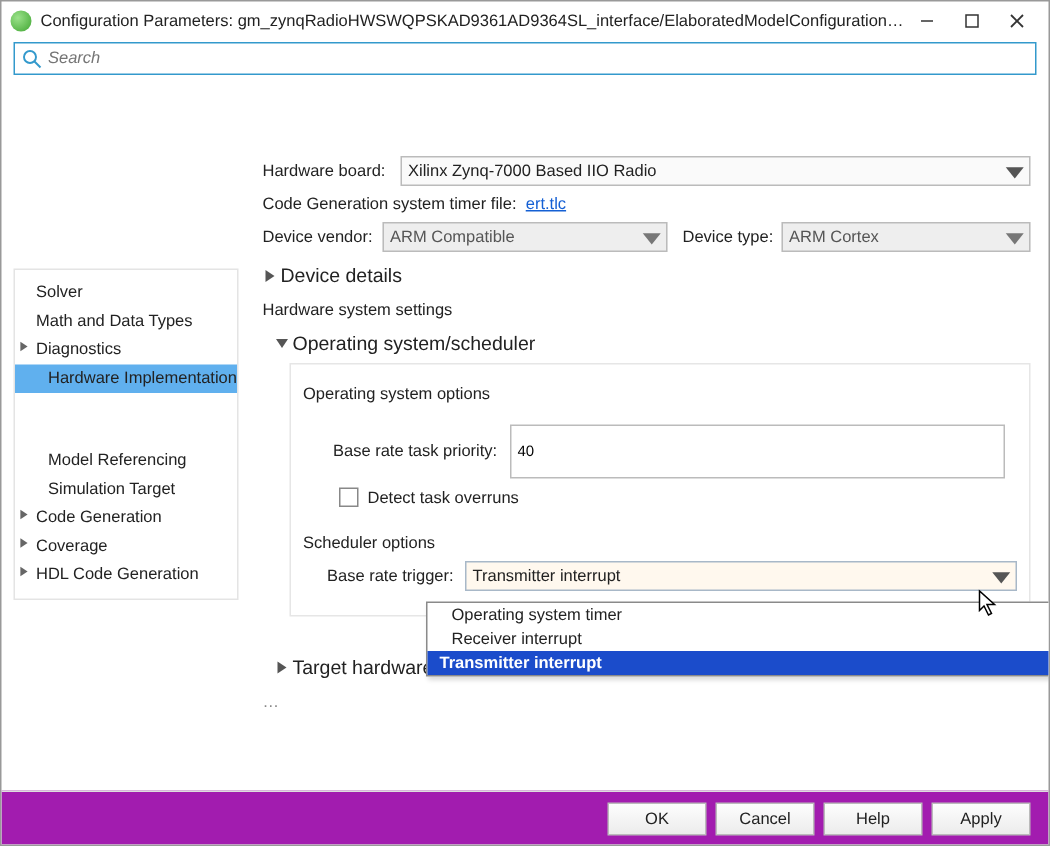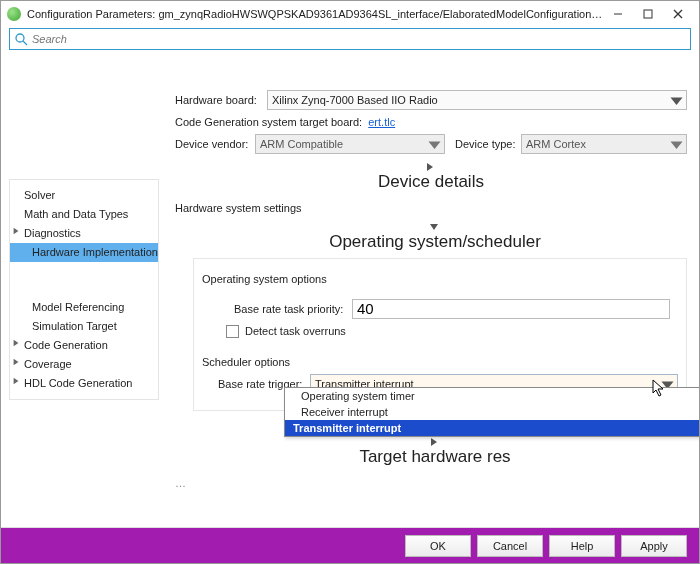--- a/index.html
+++ b/index.html
@@ -24,28 +24,28 @@
   .main { flex: 1; padding: 6px 4px 6px 16px; overflow: visible; position: relative; }
 
   .row { display: flex; align-items: center; margin-bottom: 6px; }
   .label { font-size: 11px; color: #222; }
   .combo { flex: 1; height: 20px; border: 1px solid #bbb; background: #fafafa; display: flex; align-items: center; padding: 0 4px; font-size: 11px; position: relative; }
   .combo .arrow { position: absolute; right: 2px; top: 2px; width: 15px; height: 15px; display: flex; align-items: center; justify-content: center; }
   .combo.grey { background: #eeeeee; color: #555; }
 
   .link { color: #1560d4; text-decoration: underline; cursor: pointer; }
 
-  .section-toggle { display: flex; align-items: center; margin: 8px 0 6px 0; font-size: 17px; color: #222; flex-direction: column; }
+  .section-toggle { display: flex; align-items: center; margin: 8px 0 6px 0; font-size: 13px; color: #222; }
   .section-toggle .tri { width: 10px; height: 10px; margin-right: 2px; }
   .section-title { font-size: 11px; margin: 10px 0 6px 0; }
 
   .fieldset { border: 1px solid #e6e6e6; margin: 4px 0 10px 0; padding: 8px 8px 10px 8px; position: relative; }
   .fieldset.inner { border: 1px solid #eee; }
 
-  .textin { flex: 1; height: 20px; border: 1px solid #bbb; padding: 0 4px; font-size: 15px; }
+  .textin { flex: 1; height: 36px; border: 1px solid #bbb; padding: 0 4px; font-size: 10px; }
   .checkbox { display: flex; align-items: center; margin-top: 6px; }
   .checkbox .box { width: 13px; height: 13px; border: 1px solid #888; margin-right: 6px; background: #fff; }
 
   .dropdown-open { position: absolute; border: 1px solid #8a8a8a; background: #fff; font-size: 11px; z-index: 50; box-shadow: 1px 2px 3px rgba(0,0,0,0.15); }
   .dropdown-open .opt { padding: 1px 8px; line-height: 14px; }
   .dropdown-open .opt.sel { background: #1b4ccb; color: #fff; font-weight: bold; }
   .dropdown-open .opt.indent { padding-left: 16px; }
 
   .cursor-icon { position: absolute; width: 16px; height: 20px; z-index: 60; }
 
@@ -128,21 +128,21 @@
         <span>Xilinx Zynq-7000 Based IIO Radio</span>
         <span class="arrow">
             <svg viewBox="0 0 10 10">
               <polygon points="1,3 9,3 5,8" fill="#555"></polygon>
             </svg>
           </span>
       </div>
     </div>
 
     <div class="row">
-      <span class="label">Code Generation system target board:</span>
+      <span class="label">Code Generation system timer file:</span>
       <span>&nbsp;&nbsp;</span>
       <span class="link">ert.tlc</span>
     </div>
 
     <div class="row">
       <span class="label" style="width:80px">Device vendor:</span>
       <div class="combo grey" style="flex:0 0 190px">
         <span>ARM Compatible</span>
         <span class="arrow">
             <svg viewBox="0 0 10 10">
@@ -174,21 +174,21 @@
       <svg class="tri" viewBox="0 0 10 10">
           <polygon points="1,2 9,2 5,8" fill="#555"></polygon>
         </svg>
       <span>Operating system/scheduler</span>
     </div>
 
     <div class="fieldset" style="margin-left:18px">
       <div class="subhead">Operating system options</div>
 
       <div class="fieldset inner" style="margin-left:8px; padding-bottom:8px; border:none; border-top:0;">
-        <div class="row" style="margin-left:16px">
+        <div class="row" style="margin-left:4px">
           <span class="label" style="width:118px">Base rate task priority:</span>
           <input class="textin" type="text" value="40" style="">
         </div>
         <div class="checkbox" style="margin-left:8px">
           <div class="box"></div>
           <span>Detect task overruns</span>
         </div>
       </div>
 
       <div class="subhead">Scheduler options</div>

